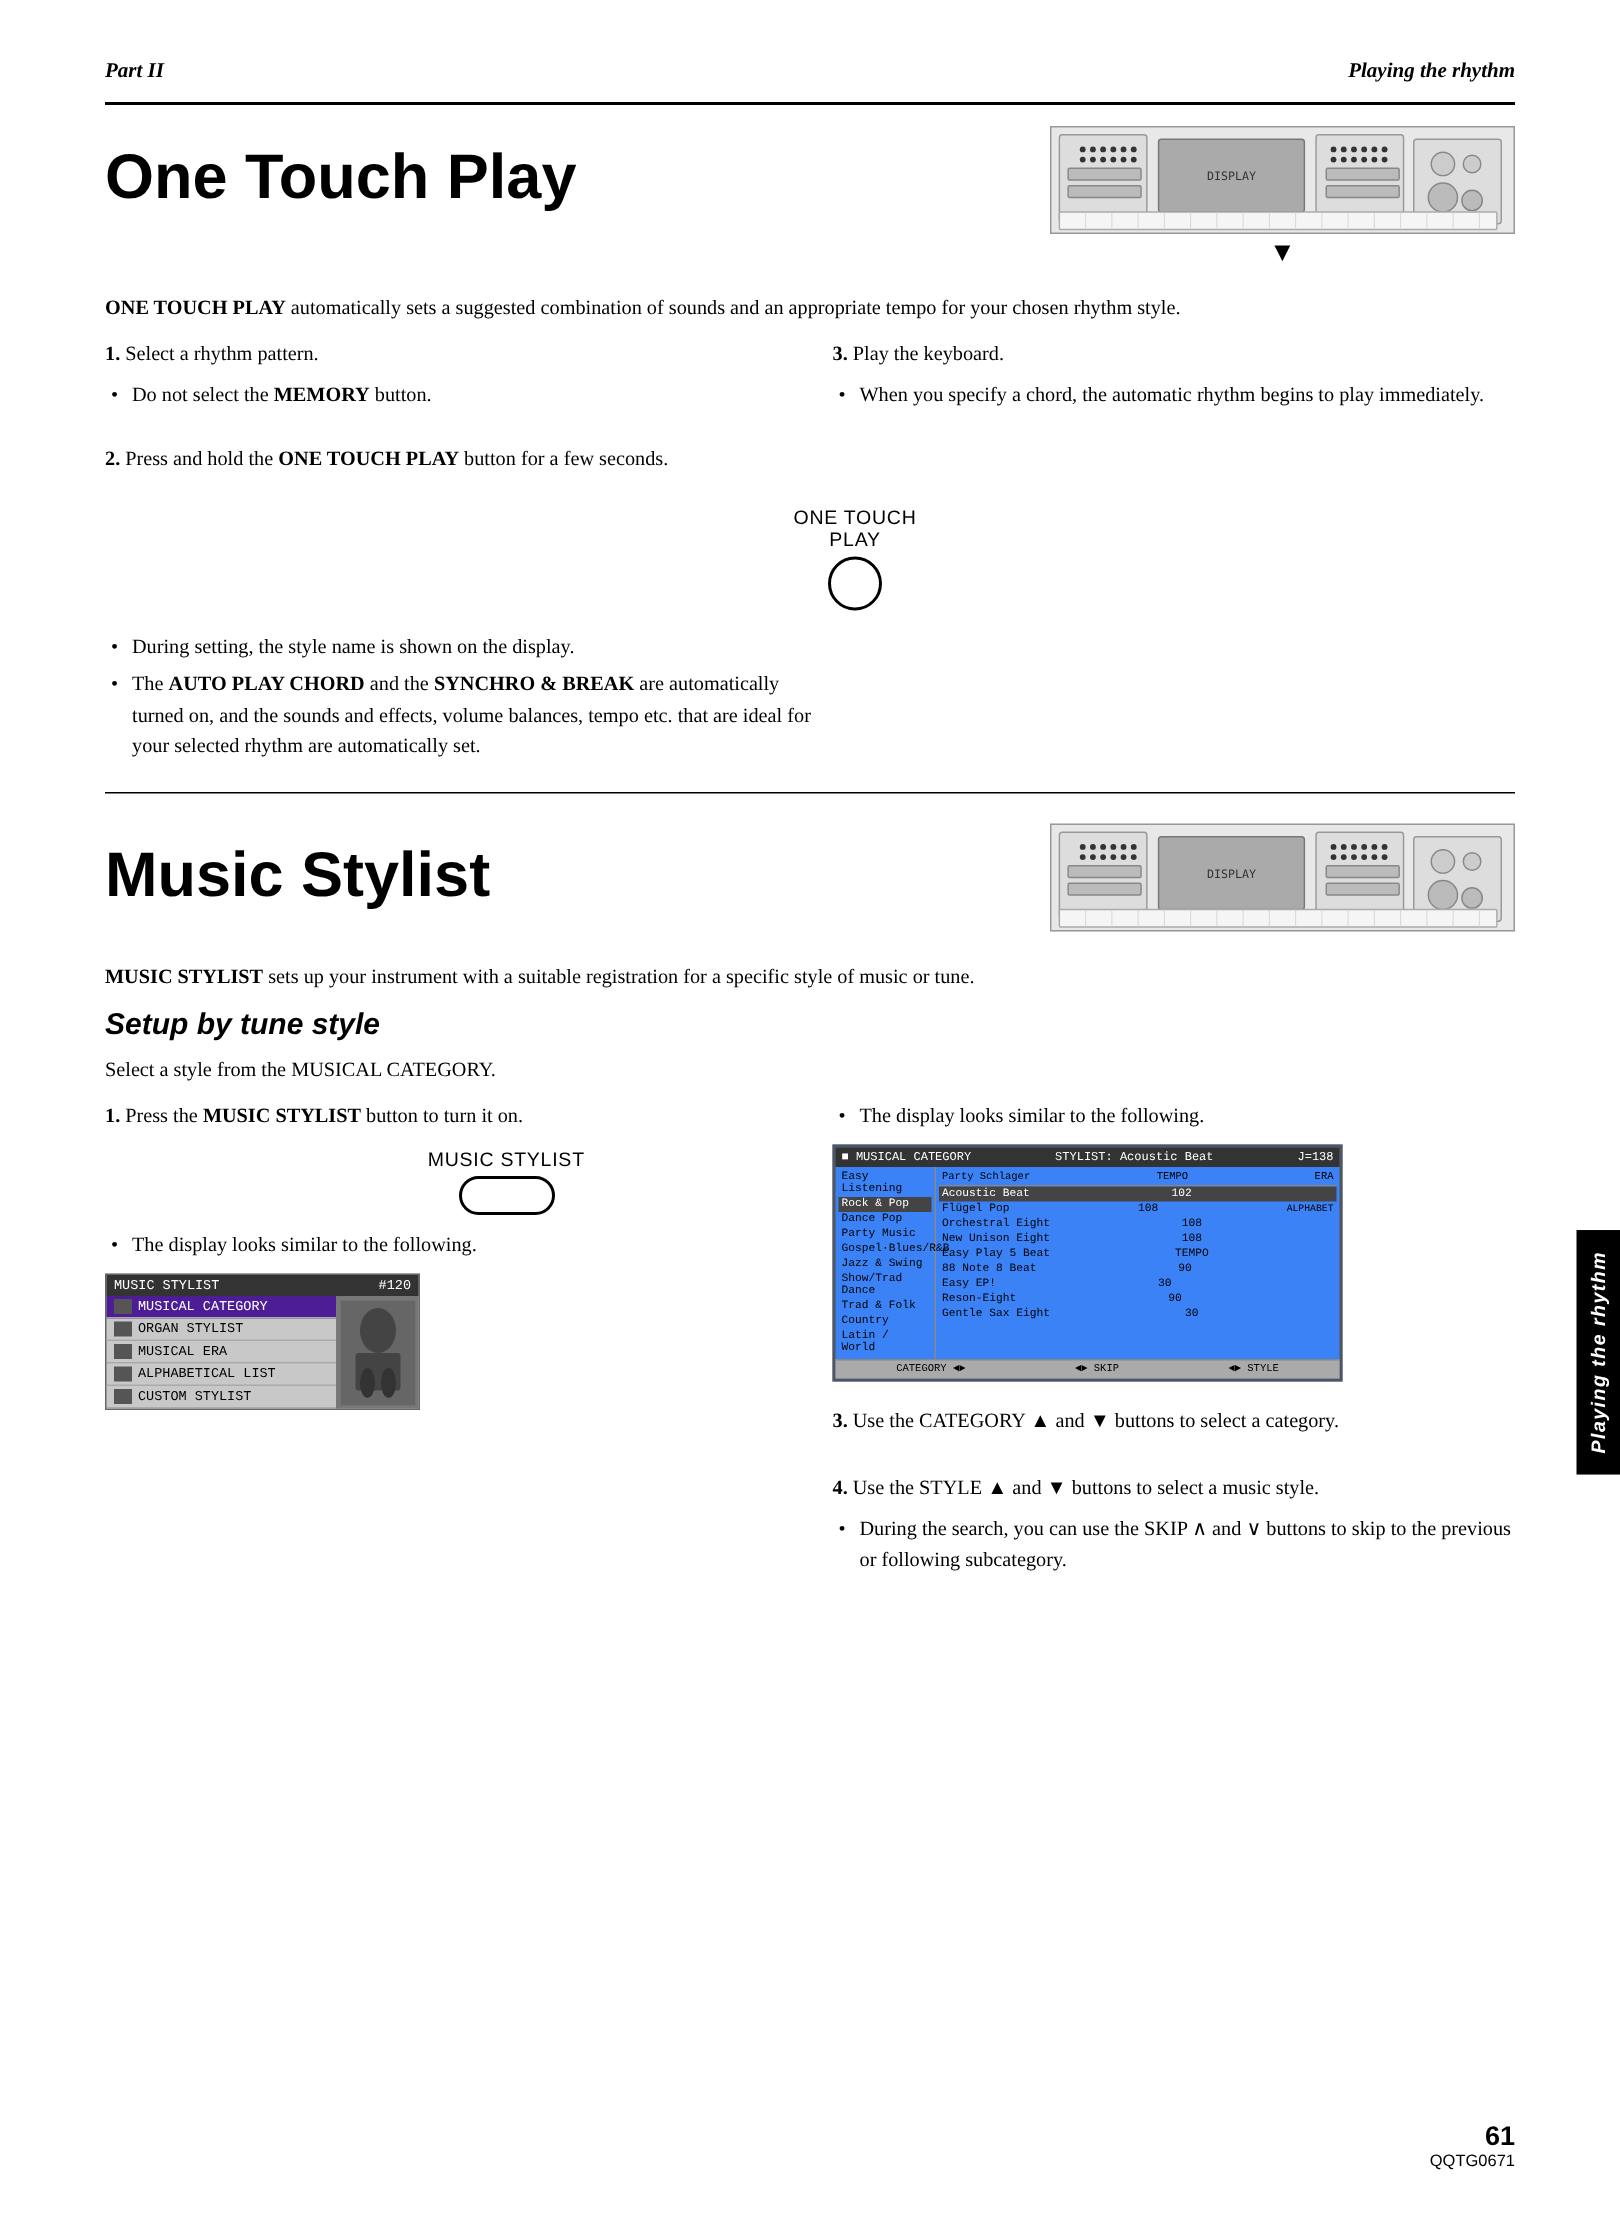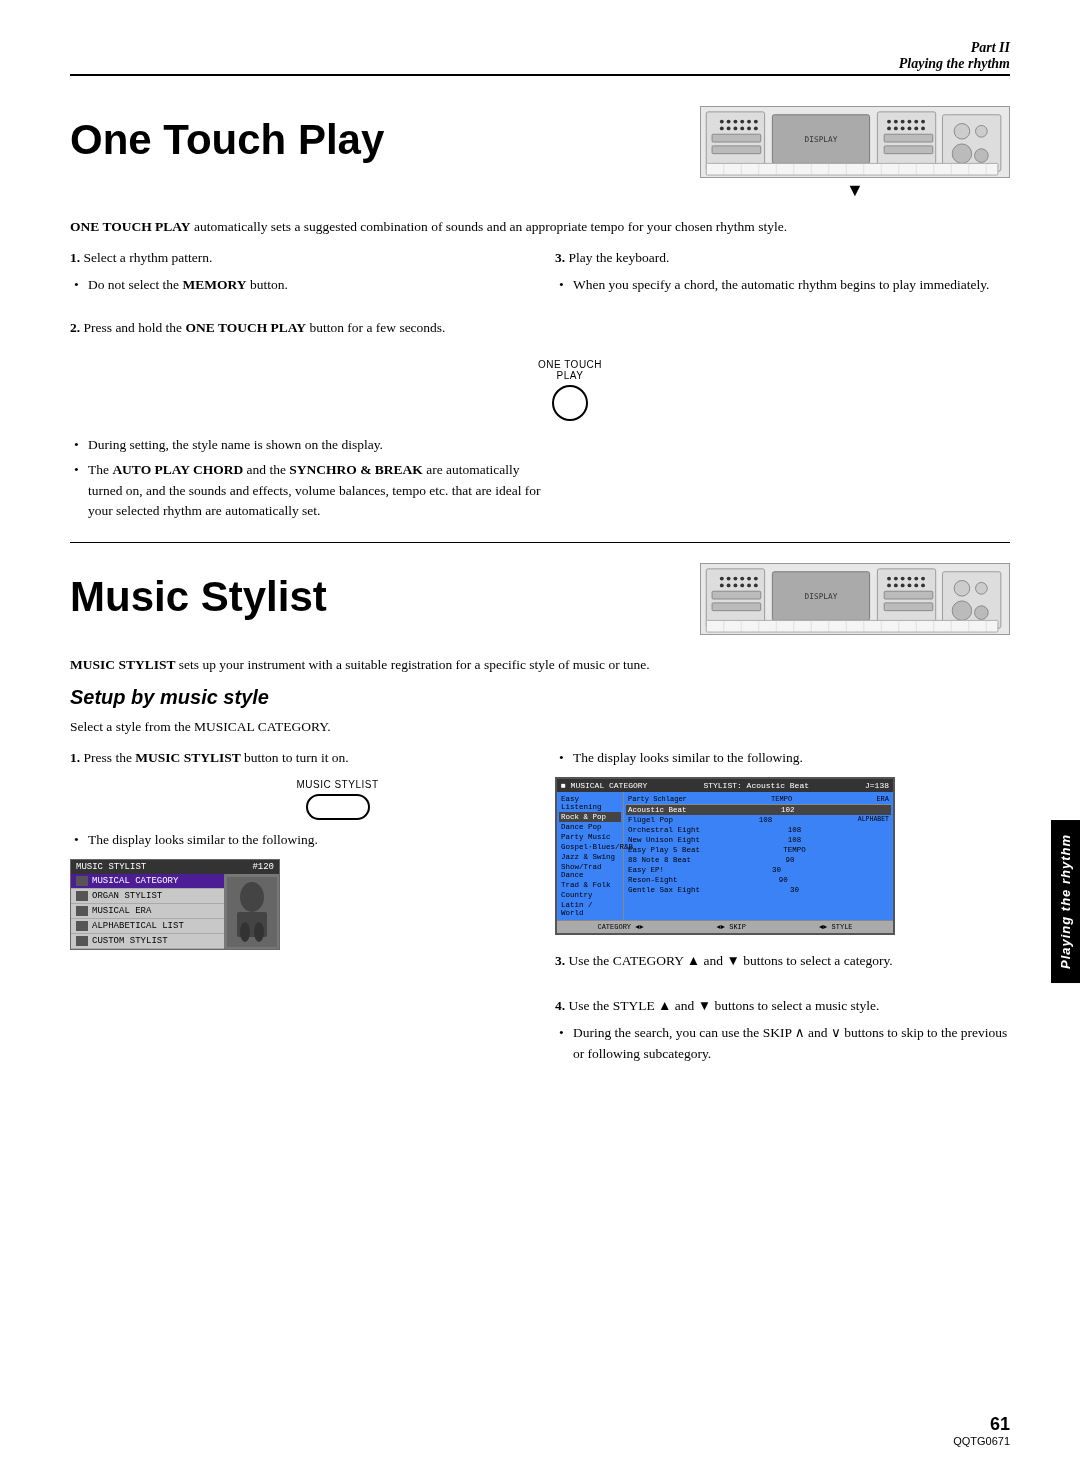--- a/index.html
+++ b/index.html
@@ -17,23 +17,22 @@
       min-height: 1477px;
       padding: 40px 70px 60px 70px;
       position: relative;
     }
     
     .page-header {
       display: flex;
       justify-content: space-between;
       align-items: flex-end;
       border-bottom: 2px solid #000;
-      padding-bottom: 2px;
-      margin-bottom: 30px;
-      flex-direction: column;
+      padding-bottom: 12px;
+      margin-bottom: 14px;
     }
     .header-left {
       font-size: 14px;
       font-style: italic;
       font-weight: bold;
     }
     .header-right {
       font-size: 14px;
       font-style: italic;
       font-weight: bold;
@@ -103,21 +102,21 @@
       left: 4px;
     }
     
     .button-illustration {
       display: flex;
       flex-direction: column;
       align-items: center;
       margin: 14px 0 14px 60px;
     }
     .button-label-small {
-      font-size: 10px;
+      font-size: 13px;
       font-family: Arial, sans-serif;
       letter-spacing: 0.5px;
       text-align: center;
       margin-bottom: 4px;
     }
     .circle-button {
       width: 36px;
       height: 36px;
       border-radius: 50%;
       border: 2px solid #000;
@@ -456,21 +455,21 @@
               <line x1="290" y1="58" x2="290" y2="70"></line>
           </g>
         </svg>
       </div>
     </div>
 
     <p class="body-text">
       <strong>MUSIC STYLIST</strong> sets up your instrument with a suitable registration for a specific style of music or tune.
     </p>
 
-    <h2 class="subsection-title">Setup by music style</h2>
+    <h2 class="subsection-title">Setup by tune style</h2>
 
     <p class="body-text">Select a style from the MUSICAL CATEGORY.</p>
 
     <div class="two-col">
       <div class="col-left">
         <p class="num-item"><strong>1.</strong> Press the <strong>MUSIC STYLIST</strong> button to turn it on.</p>
 
         <div class="button-illustration" style="margin-left:80px; margin-top:10px; margin-bottom:10px;">
           <div class="button-label-small">MUSIC STYLIST</div>
           <div class="oval-button"></div>

